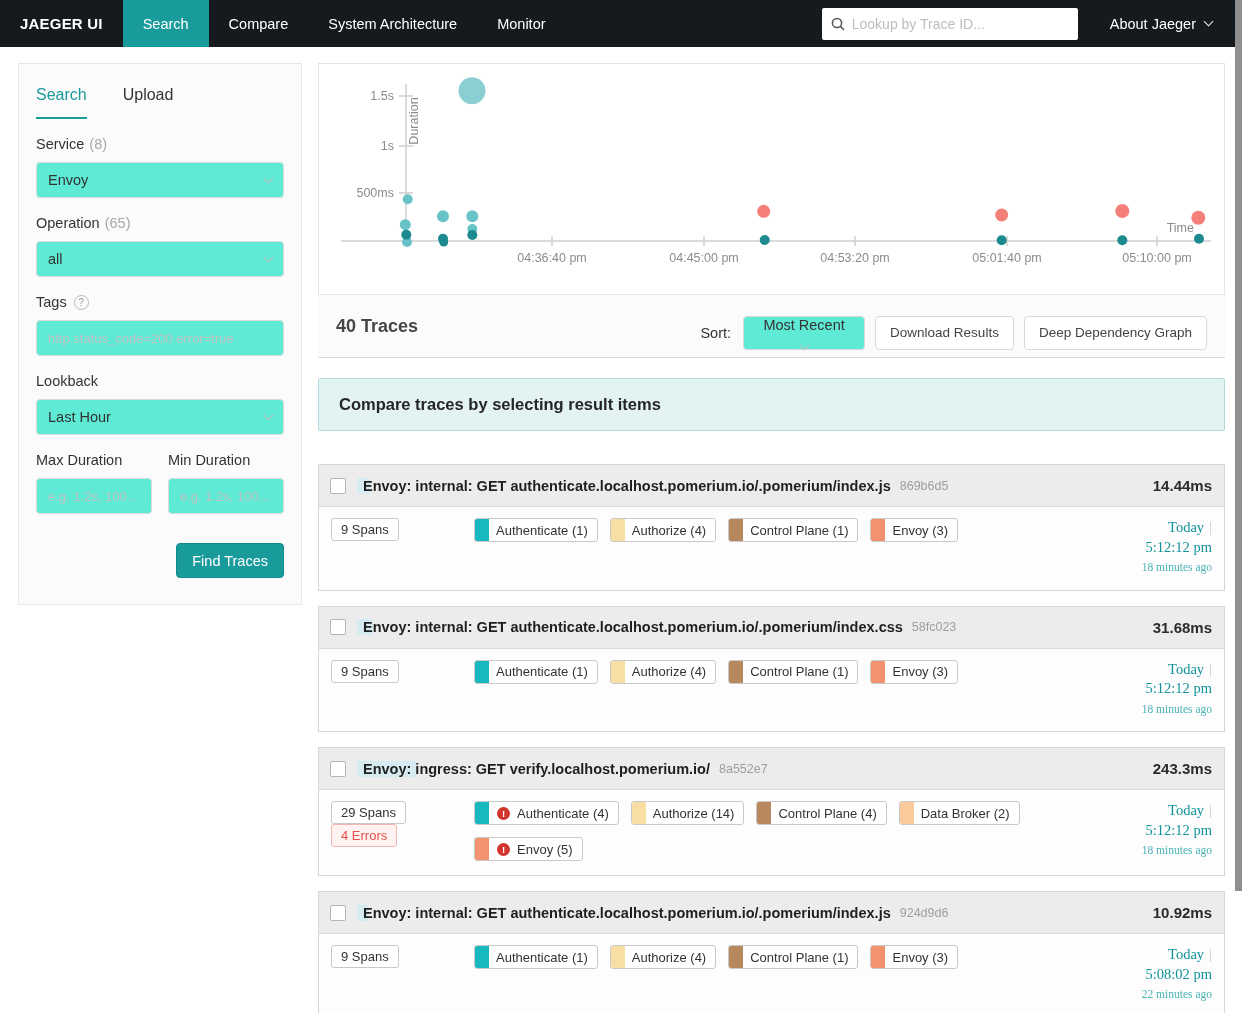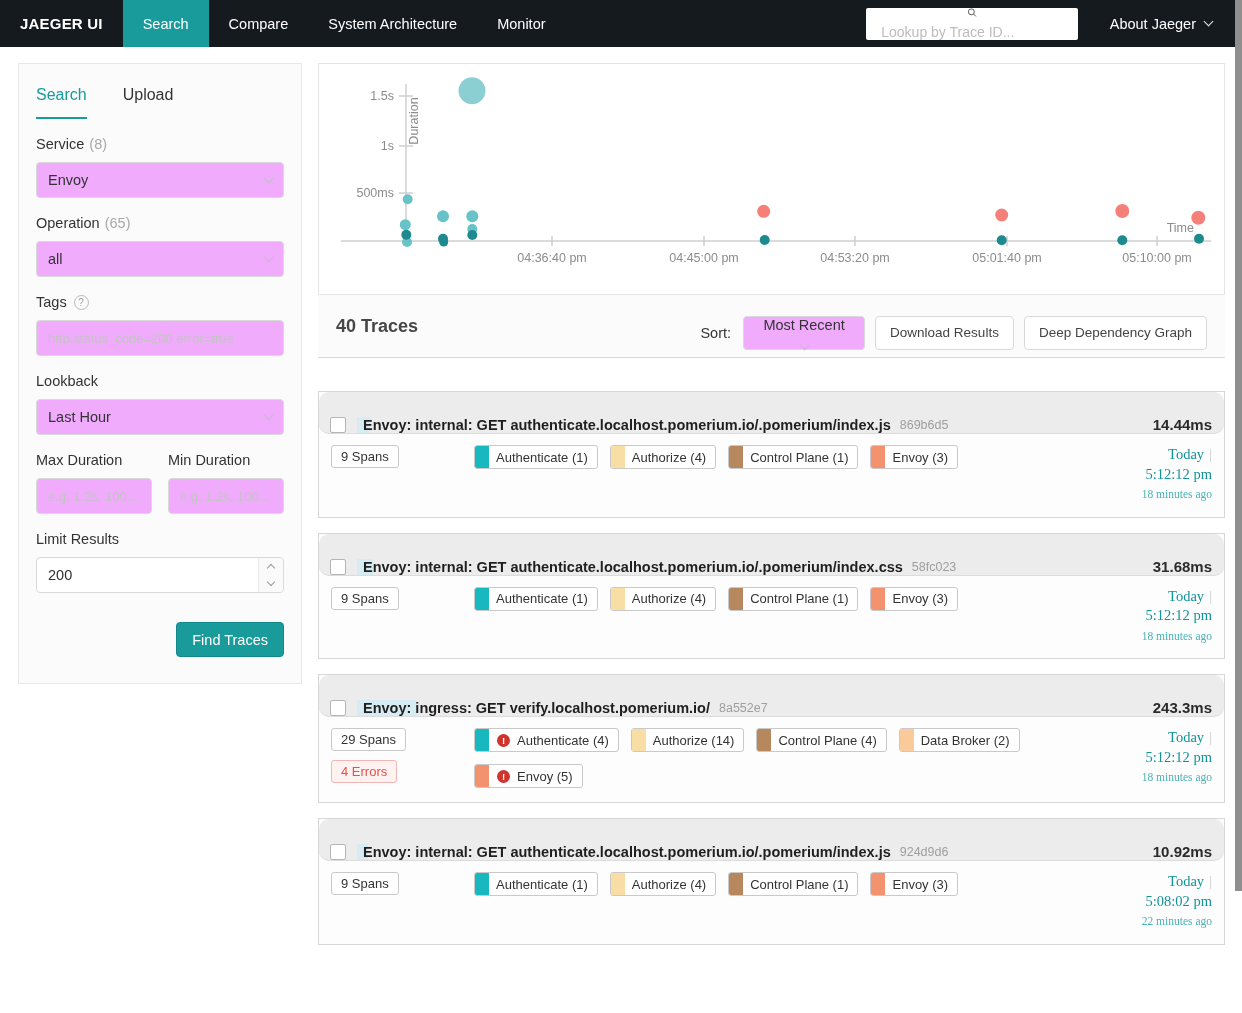--- a/index.html
+++ b/index.html
@@ -7,39 +7,39 @@
   body {
     font-family: "Liberation Sans", sans-serif;
     background:#fff; color:#333; overflow:hidden; position:relative;
   }
   
   .topnav { height:47px; background:#151a1e; display:flex; align-items:stretch; color:#fff; }
   .brand { padding:0 20px; display:flex; align-items:center; font-weight:bold; font-size:15px; letter-spacing:.2px; }
   .nav-tab { padding:0 20px; display:flex; align-items:center; font-size:14.5px; cursor:pointer; }
   .nav-tab.active { background:#199a9b; }
   .nav-spacer { flex:1; }
-  .trace-search { width:212px; height:32px; background:#fff; border-radius:2px; margin:auto 0; display:flex; align-items:center; padding:0 9px; gap:7px;flex-direction:column; }
+  .trace-search { width:256px; height:32px; background:#fff; border-radius:2px; margin:auto 0; display:flex; align-items:center; padding:0 9px; gap:7px; }
   .trace-search input { border:none; outline:none; flex:1; font-size:14px; color:#333; min-width:0; background:transparent; }
   .trace-search input::placeholder { color:#bdbdbd; }
   .about { display:flex; align-items:center; gap:9px; padding:0 30px 0 32px; font-size:14.5px; cursor:pointer; }
   .caret { display:inline-block; width:7px; height:7px; border-right:1.5px solid #bfbfbf; border-bottom:1.5px solid #bfbfbf; transform:rotate(45deg); flex:none; }
   .caret.white { border-color:#e8e8e8; margin-top:-4px; }
   .caret.gray { margin-top:-3px; }
   
   .page { display:flex; align-items:flex-start; padding:16px 17px 0 18px; gap:16px; }
   
   .sidebar { width:284px; background:#fbfbfb; border:1px solid #e8e8e8; padding:22px 17px 26px; flex:none; }
   .side-tabs { display:flex; gap:36px; font-size:16px; }
   .side-tab { padding-bottom:13px; cursor:pointer; color:#333; }
   .side-tab.active { color:#199a9b; border-bottom:2px solid #199a9b; }
   .fg { margin-top:17px; }
   .fg-label { font-size:14.5px; color:#333; display:flex; align-items:center; gap:5px; }
   .count { color:#a8a8a8; }
   .help-circle { width:15px; height:15px; border:1px solid #b9b9b9; border-radius:50%; color:#9a9a9a; font-size:10px; display:inline-flex; align-items:center; justify-content:center; margin-left:2px; }
-  .select, .tinput { margin-top:10px; height:36px; border:1px solid #d9d9d9; border-radius:4px; background:#f0abfc; display:flex; align-items:center; padding:0 11px; font-size:14.5px; color:#333; width:100%; }
+  .select, .tinput { margin-top:10px; height:36px; border:1px solid #d9d9d9; border-radius:4px; background:#5eead4; display:flex; align-items:center; padding:0 11px; font-size:14.5px; color:#333; width:100%; }
   .select { justify-content:space-between; cursor:pointer; }
   .tinput input { border:none; outline:none; width:100%; font-size:13px; color:#333; background:transparent; }
   .tinput input::placeholder { color:#c4c4c4; }
   .dur-row { display:flex; gap:16px; }
   .dur-col { flex:1; min-width:0; }
   .limit-wrap { position:relative; margin-top:10px; }
   .limit-wrap input { height:36px; width:100%; border:1px solid #d9d9d9; border-radius:4px; padding:0 30px 0 11px; font-size:14.5px; color:#333; outline:none; background:#fff; }
   .stepper { position:absolute; right:1px; top:1px; bottom:1px; width:25px; border-left:1px solid #ececec; background:#fafafa; border-radius:0 4px 4px 0; display:flex; flex-direction:column; }
   .step-half { flex:1; display:flex; align-items:center; justify-content:center; cursor:pointer; }
   .mini-caret { width:6px; height:6px; border-right:1.2px solid #999; border-bottom:1.2px solid #999; }
@@ -54,32 +54,32 @@
   .results-title { font-size:18px; font-weight:bold; color:#464646; }
   .toolbar-right { margin-left:auto; display:flex; align-items:center; gap:10px;margin-top:13px; }
   .sort-label { font-size:14.5px; color:#333; margin-right:2px; }
   .sort-select { margin-top:0; width:122px; height:34px;flex-direction:column; }
   .toolbar-btn { height:34px; border:1px solid #d9d9d9; background:#fff; border-radius:4px; padding:0 14px; font-size:13.5px; color:#444; cursor:pointer; font-family:inherit; }
   .compare-banner { margin-top:20px; background:#e3f2f2; border:1px solid #b3dadb; padding:16px 20px; font-size:16.5px; font-weight:bold; color:#262626; border-radius:2px; }
   
   .trace-card { margin-top:15px; border:1px solid #d6d6d6; background:#fdfdfd; }
   .trace-card:first-child { margin-top:33px; }
   #cards > .trace-card:first-of-type { margin-top:33px; }
-  .card-header { background:#ececec; display:flex; align-items:flex-end; height:42px; border-bottom:1px solid #dcdcdc; cursor:pointer;border-radius:10px; }
+  .card-header { background:#ececec; display:flex; align-items:center; height:42px; border-bottom:1px solid #dcdcdc; cursor:pointer; }
   .cb-wrap { display:flex; align-items:center; padding:0 11px 0 11px; }
   .checkbox { width:16px; height:16px; background:#fff; border:1px solid #b5b5b5; border-radius:2px; cursor:pointer; }
   .title-wrap { flex:1; position:relative; display:flex; align-items:center; overflow:hidden; white-space:nowrap; }
   .duration-bar { position:absolute; left:0; top:0; bottom:0; background:#d7ebf2; }
   .trace-title { position:relative; font-size:14.5px; font-weight:bold; color:#1f1f1f; margin-left:6px; }
   .trace-id { position:relative; font-size:12.5px; color:#9e9e9e; margin-left:9px; }
   .trace-duration { display:flex; align-items:center; padding:0 12px; font-size:15px; font-weight:600; color:#2b2b2b; flex:none; }
   .card-body { display:flex; padding:11px 12px 14px 12px; min-height:80px; }
   .col-left { width:143px; flex:none; }
   .chip { display:inline-block; border:1px solid #c9c9c9; border-radius:3px; background:#fff; padding:3px 9px; font-size:13px; color:#333; }
-  .errors-chip { display:inline-block; border:1px solid #f3b5b2; border-radius:3px; background:#fff2f1; padding:3px 9px; font-size:13px; color:#e5504a; margin-top:9px; }
+  .errors-chip { display:inline-block; border:1px solid #f3b5b2; border-radius:3px; background:#fff2f1; padding:3px 9px; font-size:13px; color:#e5504a; }
   .col-mid { flex:1; display:flex; flex-wrap:wrap; gap:12px; align-content:flex-start; padding-right:12px; }
   .svc-chip { display:inline-flex; align-items:center; border:1px solid #c9c9c9; border-radius:3px; background:#fff; overflow:hidden; height:24px; font-size:13px; color:#333; padding-right:9px; gap:7px; }
   .swatch { width:14px; align-self:stretch; flex:none; }
   .err-dot { width:13px; height:13px; border-radius:50%; background:#d0342c; color:#fff; font-size:9.5px; font-weight:bold; display:inline-flex; align-items:center; justify-content:center; flex:none; margin-left:1px; }
   .col-right { width:150px; flex:none; text-align:right; font-size:14.5px; line-height:1.35;font-family:Liberation Serif, serif; }
   .link { color:#11939a; text-decoration:none; cursor:pointer; }
   .sep { color:#c9c9c9; margin-left:5px; }
   .ago { color:#49b2b6; font-size:11.5px; margin-top:3px; }
   
   .vscroll { position:absolute; top:0; right:0; width:7px; height:1013px; }
@@ -172,36 +172,20 @@
       <div class="dur-col">
         <div class="fg-label">
           <span>Min Duration</span>
         </div>
         <div class="tinput">
           <input type="text" placeholder="e.g. 1.2s, 100..." style="">
         </div>
       </div>
     </div>
 
-    <div class="fg">
-      <div class="fg-label">
-        <span>Limit Results</span>
-      </div>
-      <div class="limit-wrap">
-        <input type="text" value="200" style="">
-        <div class="stepper">
-          <span class="step-half">
-              <i class="mini-caret up"></i>
-            </span>
-          <span class="step-half">
-              <i class="mini-caret down"></i>
-            </span>
-        </div>
-      </div>
-    </div>
 
     <div class="find-row">
       <button class="find-btn">Find Traces</button>
     </div>
   </aside>
 
   <main class="main">
     <section class="chart-panel">
       <svg id="scatter" width="905" height="230" viewBox="0 0 905 230">
           <line x1="87" y1="20" x2="87" y2="182" stroke="#cfcfcf" stroke-width="1.5"></line>
@@ -252,20 +236,21 @@
         <span class="sort-label">Sort:</span>
         <div class="select sort-select">
           <span>Most Recent</span>
           <span class="caret gray"></span>
         </div>
         <button class="toolbar-btn">Download Results</button>
         <button class="toolbar-btn">Deep Dependency Graph</button>
       </div>
     </div>
 
+    <div class="compare-banner">Compare traces by selecting result items</div>
 
     <div id="cards">
   <div class="trace-card">
     <div class="card-header">
       <span class="cb-wrap">
         <span class="checkbox"></span>
       </span>
       <div class="title-wrap">
         <div class="duration-bar" style="width: 13px;"></div>
         <span class="trace-title">Envoy: internal: GET authenticate.localhost.pomerium.io/.pomerium/index.js</span>

